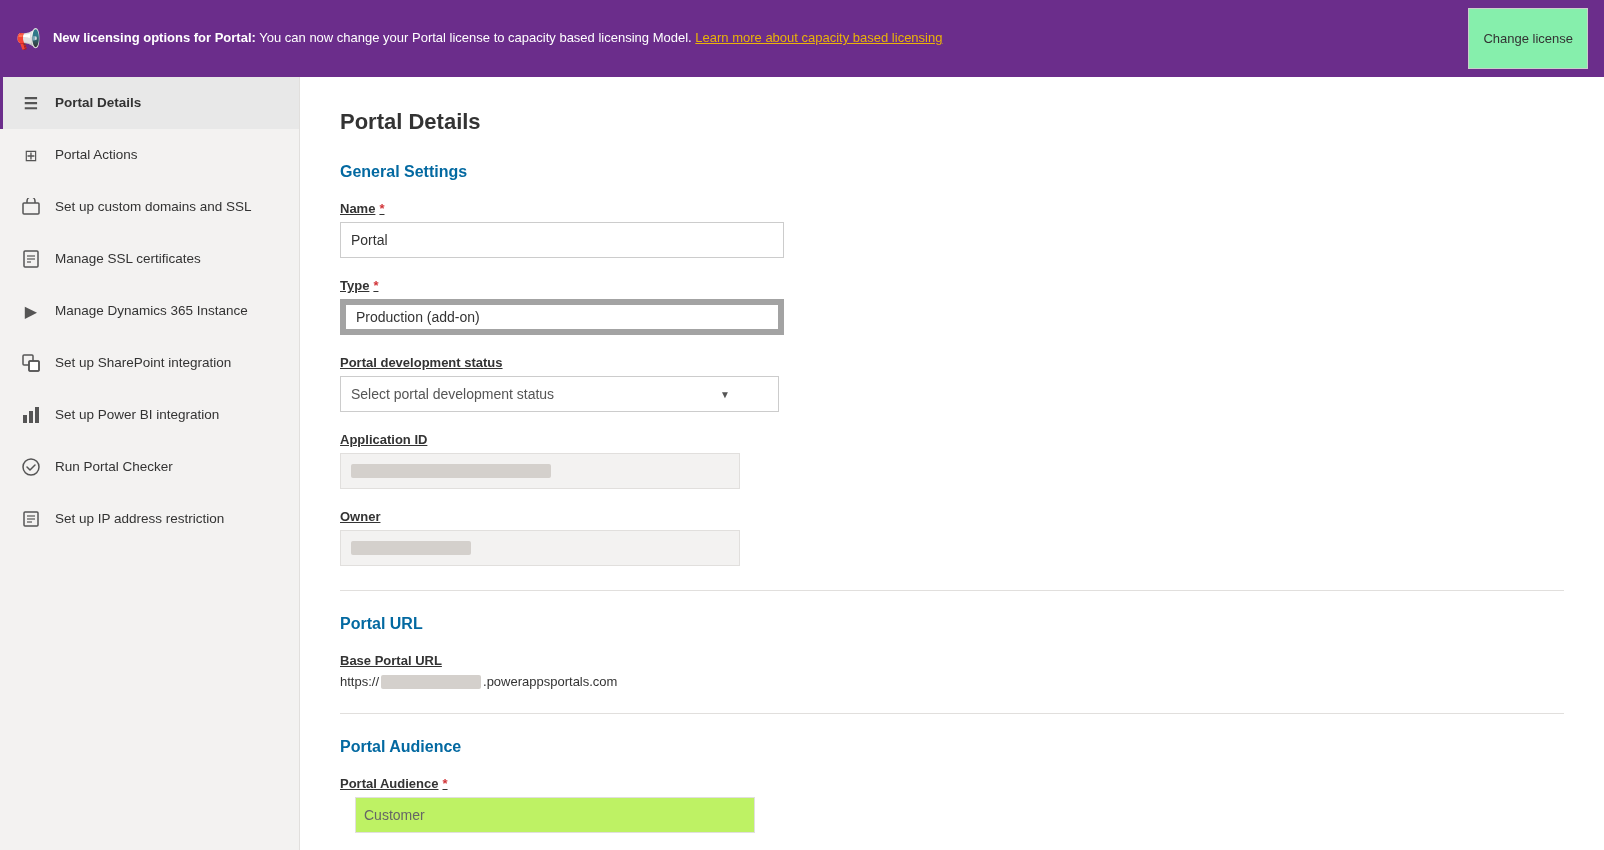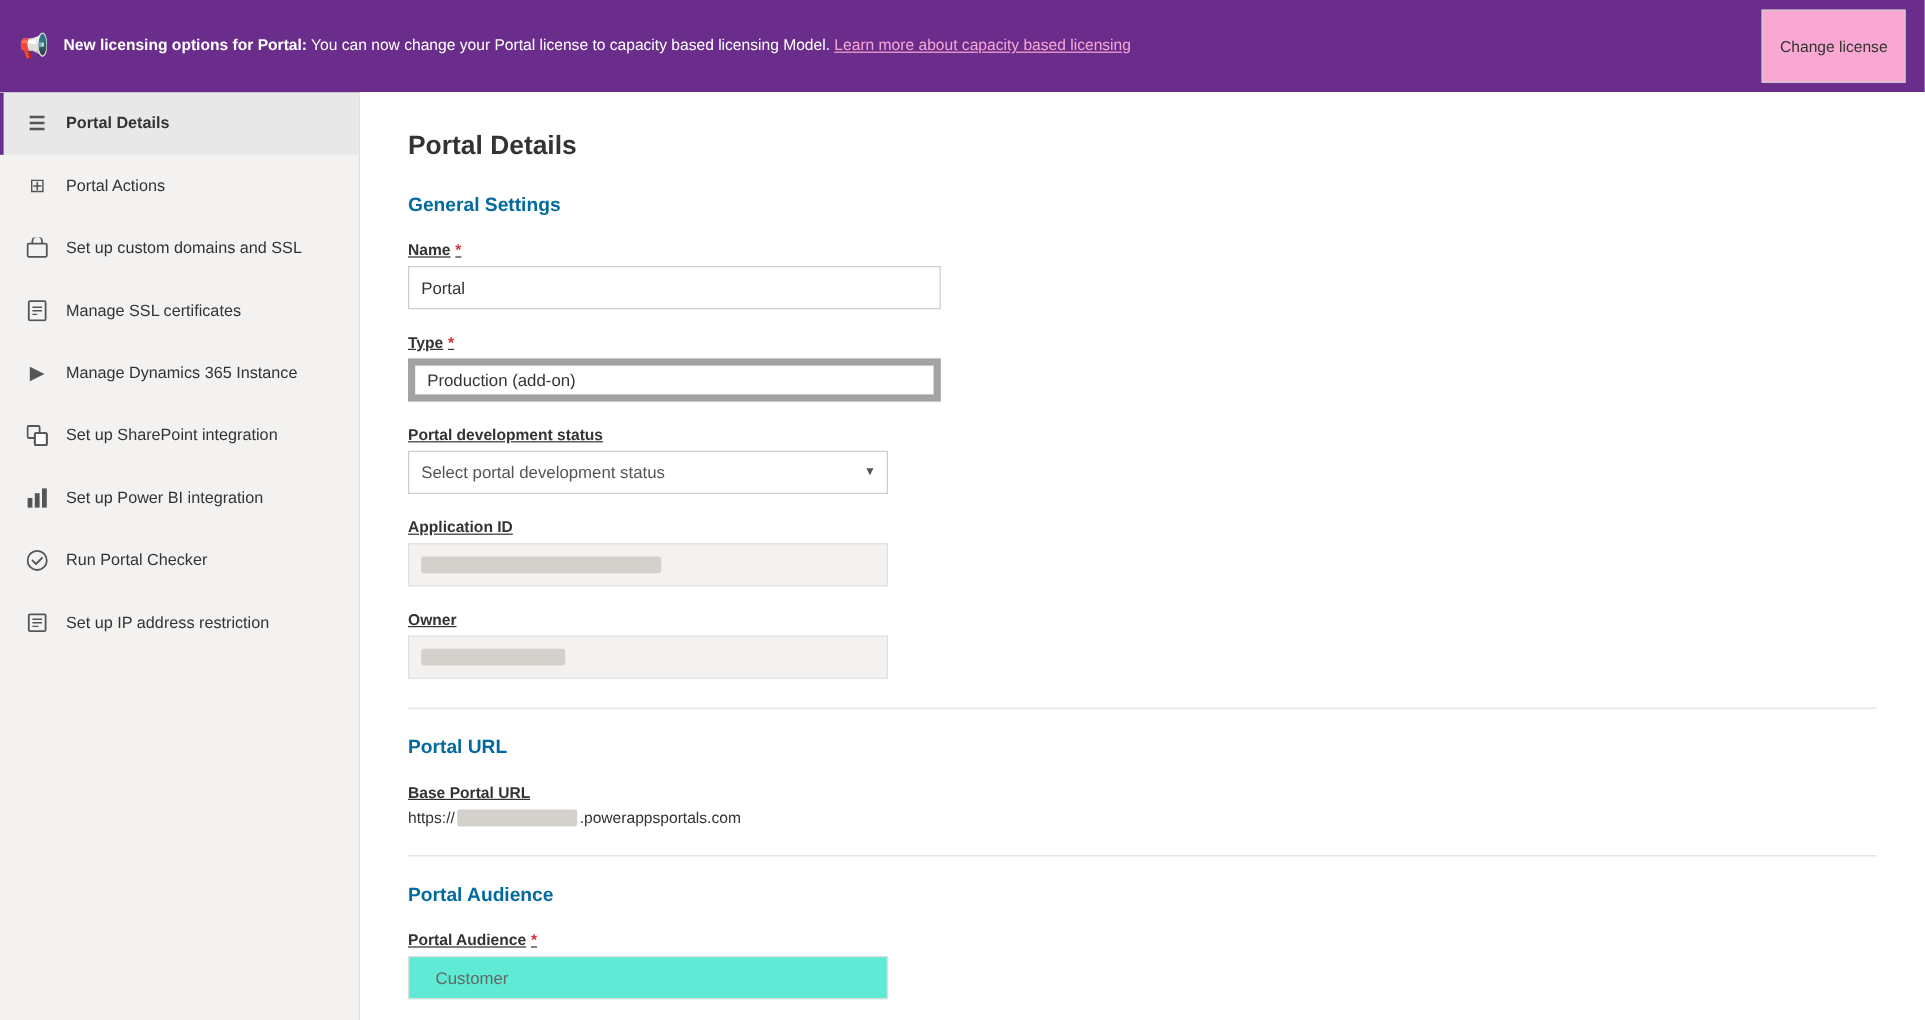--- a/index.html
+++ b/index.html
@@ -11,23 +11,23 @@
       color: white;
       display: flex;
       align-items: center;
       padding: 8px 16px;
       min-height: 48px;
       gap: 12px;
       flex-shrink: 0;
     }
     .banner-icon { font-size: 20px; flex-shrink: 0; }
     .banner-text { flex: 1; font-size: 13px; line-height: 1.4; }
-    .banner-text a { color: #f9a8d4; text-decoration: underline; cursor: pointer; }
+    .banner-text a { color: #eab308; text-decoration: underline; cursor: pointer; }
     .banner-btn {
-      background: #f9a8d4;
+      background: #86efac;
       color: #333;
       border: 1px solid #ccc;
       padding: 22px 14px;
       cursor: pointer;
       font-size: 13px;
       flex-shrink: 0;
     }
 
     
     .main-layout {
@@ -107,21 +107,21 @@
       padding: 0 10px;
       font-size: 14px;
       color: #333;
       background: white;
       outline: none;
     }
     .field-input.highlighted {
       border: 6px solid #a3a3a3;
     }
     .field-select {
-      width: 400px;
+      width: 439px;
       height: 36px;
       border: 1px solid #ccc;
       padding: 0 10px;
       font-size: 14px;
       color: #555;
       background: white;
       appearance: none;
       -webkit-appearance: none;
       outline: none;
       cursor: pointer;
@@ -183,27 +183,28 @@
       width: 100px;
       height: 14px;
       background: #d4d0cc;
       border-radius: 2px;
       vertical-align: middle;
       margin: 0 2px;
     }
     .portal-audience-input {
       width: 400px;
       height: 36px;
-      background: #5eead4;
+      background: #bef264;
       border: 1px solid #e1dfdd;
-      padding: 0 22px;
+      padding: 0 8px;
       font-size: 14px;
       color: #666;
       display: flex;
       align-items: center;
+      margin-left: 15px;
     }
     .divider {
       border: none;
       border-top: 1px solid #e1dfdd;
       margin: 24px 0;
     }
   </style>
 </head>
 <body>
 

